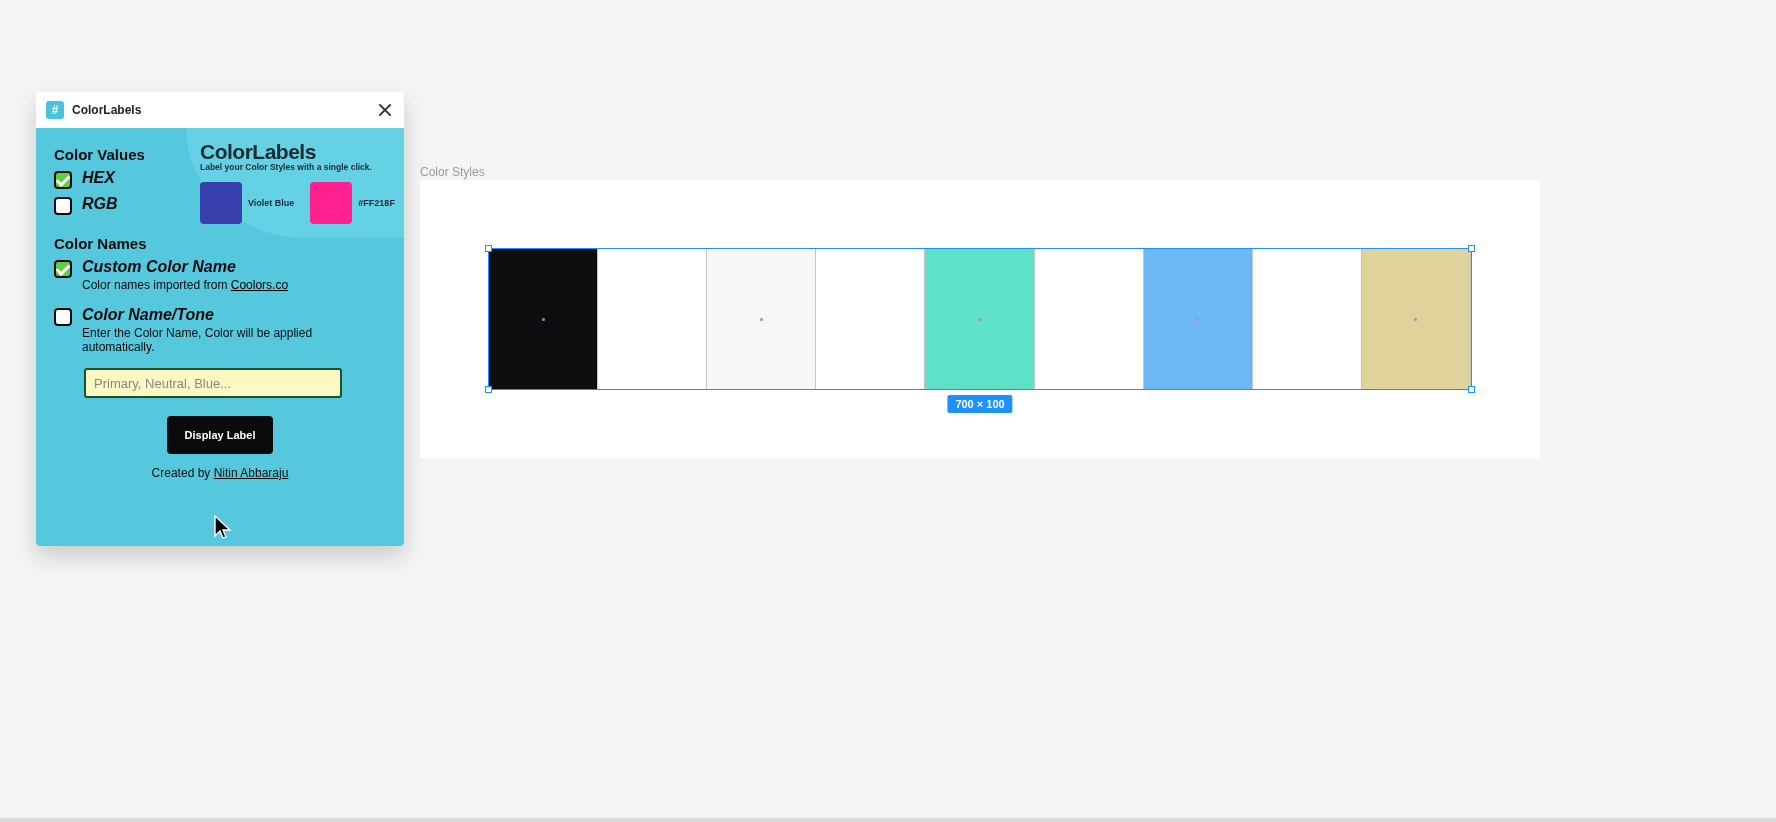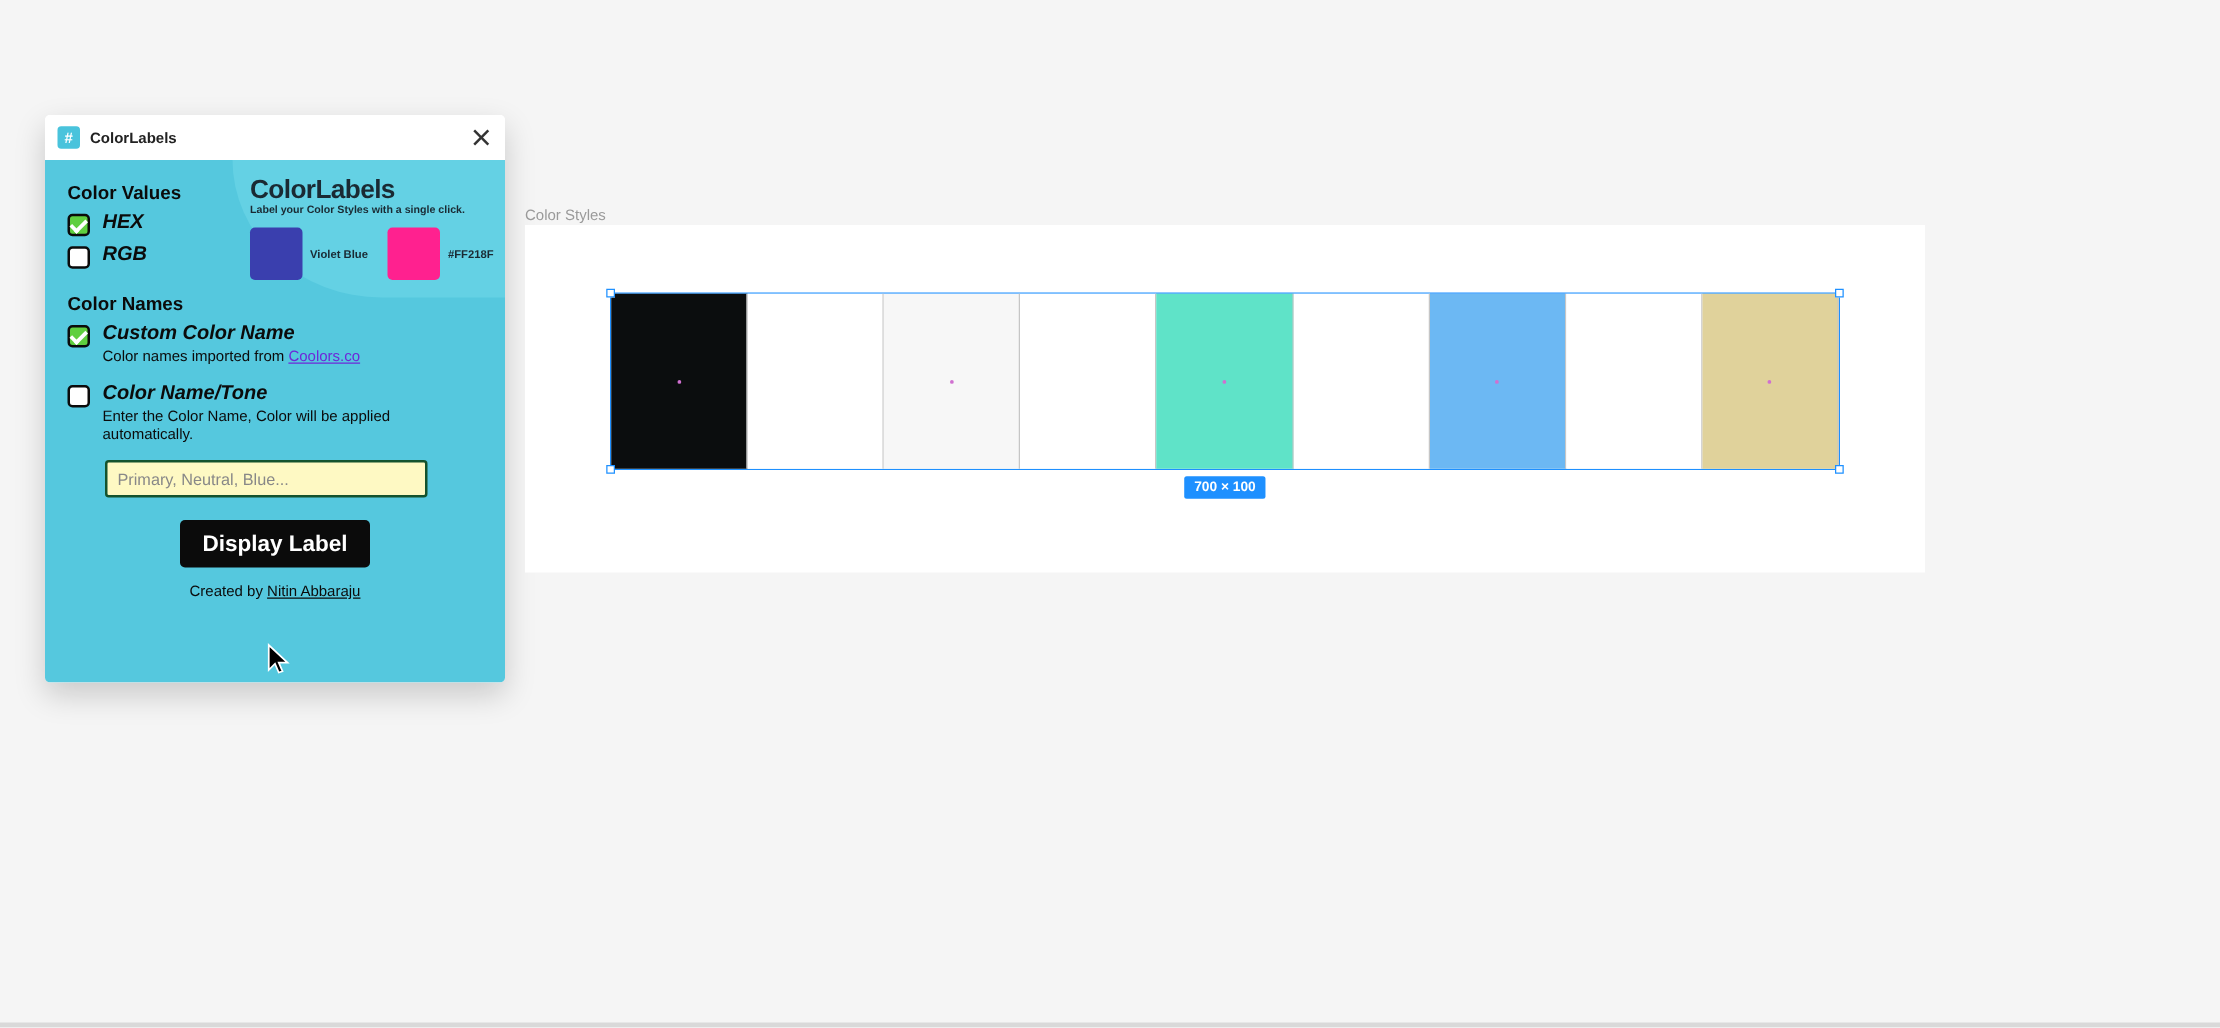--- a/index.html
+++ b/index.html
@@ -116,21 +116,21 @@
     font-weight: 800;
     color: #0b0b0b;
     font-style: italic;
   }
   .check-sub {
     font-size: 12px;
     color: #0b0b0b;
     margin-top: 2px;
   }
   .check-sub a {
-    color: #6d28d9;
+    color: #000000;
     text-decoration: underline;
   }
 
   .name-input {
     width: 258px;
     height: 30px;
     margin-left: 30px;
     margin-top: 8px;
     padding: 0 8px;
     border: 2px solid #14532d;
@@ -141,21 +141,21 @@
   }
   .name-input::placeholder { color: #888; }
 
   .display-button {
     display: block;
     margin: 18px auto 0 auto;
     padding: 0 18px;
     height: 38px;
     background: #0b0b0b;
     color: #fff;
-    font-size: 18px;
+    font-size: 11px;
     font-weight: 700;
     border: none;
     border-radius: 4px;
     cursor: pointer;
   }
 
   .credits {
     text-align: center;
     font-size: 12px;
     color: #0b0b0b;
@@ -217,21 +217,21 @@
     left: 420px;
     top: 180px;
     width: 1120px;
     height: 278px;
     background: #fff;
   }
 
   .selection-row {
     position: absolute;
     left: 488px;
-    top: 234px;
+    top: 248px;
     width: 984px;
     height: 142px;
     display: flex;
     border: 1px solid #1e90ff;
   }
   .selection-row .cell {
     flex: 1;
     border-right: 1px solid #c6c6c6;
     display: flex;
     align-items: center;

